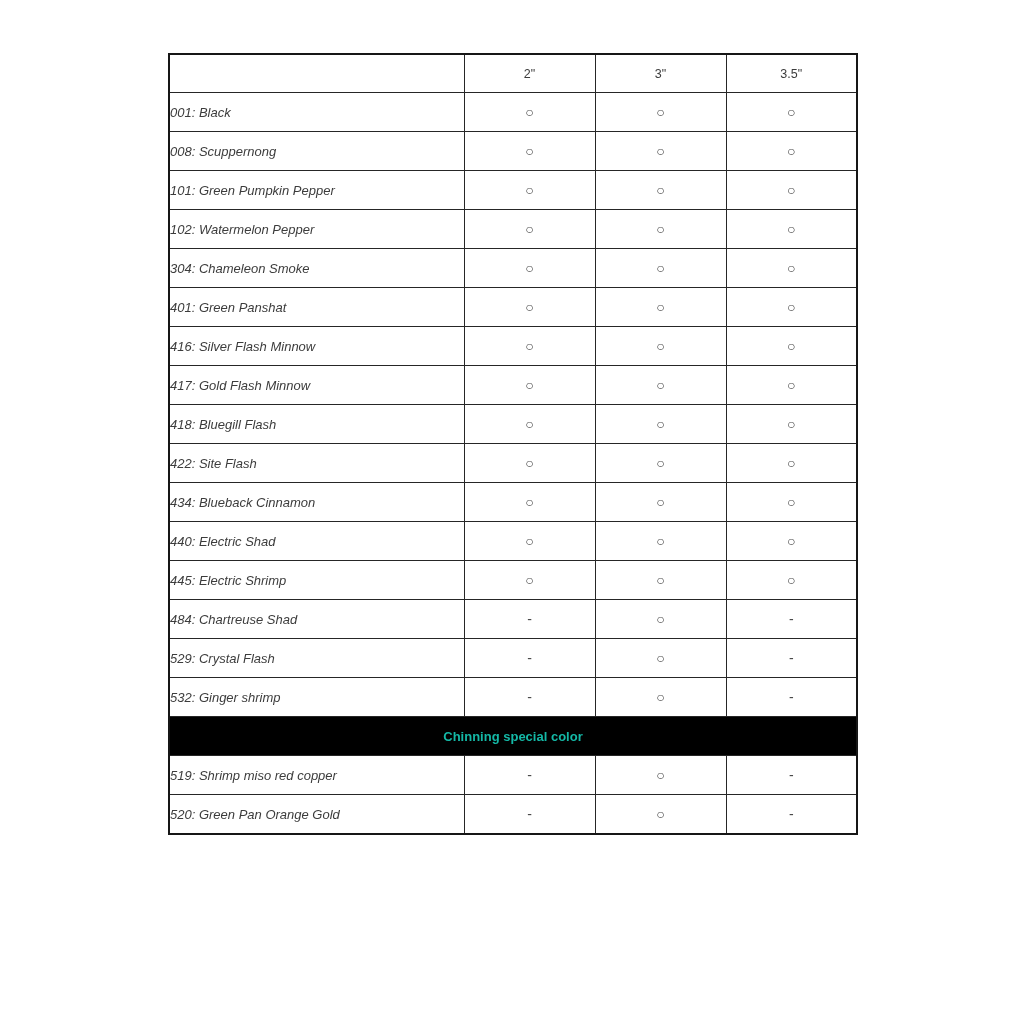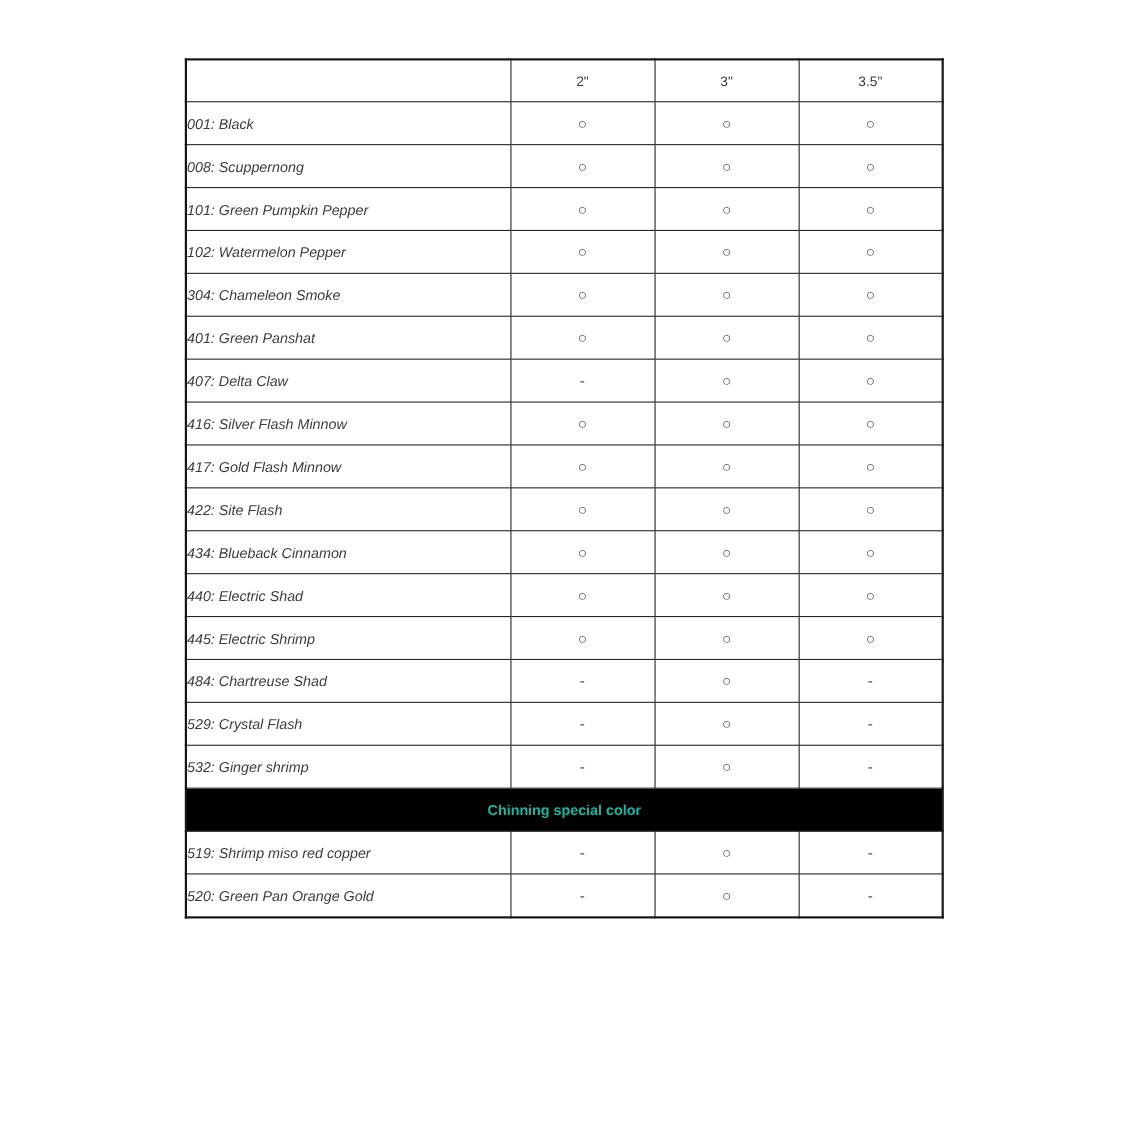--- a/index.html
+++ b/index.html
@@ -99,33 +99,33 @@
           <td class="sym-cell">○</td>
           <td class="sym-cell">○</td>
         </tr>
         <tr>
           <td class="name-cell">401: Green Panshat</td>
           <td class="sym-cell">○</td>
           <td class="sym-cell">○</td>
           <td class="sym-cell">○</td>
         </tr>
         <tr>
-          <td class="name-cell">407: Delta Claw</td>
-          <td class="sym-cell">-</td>
-          <td class="sym-cell">○</td>
-          <td class="sym-cell">○</td>
-        </tr>
-        <tr>
           <td class="name-cell">416: Silver Flash Minnow</td>
           <td class="sym-cell">○</td>
           <td class="sym-cell">○</td>
           <td class="sym-cell">○</td>
         </tr>
         <tr>
           <td class="name-cell">417: Gold Flash Minnow</td>
+          <td class="sym-cell">○</td>
+          <td class="sym-cell">○</td>
+          <td class="sym-cell">○</td>
+        </tr>
+        <tr>
+          <td class="name-cell">418: Bluegill Flash</td>
           <td class="sym-cell">○</td>
           <td class="sym-cell">○</td>
           <td class="sym-cell">○</td>
         </tr>
         <tr>
           <td class="name-cell">422: Site Flash</td>
           <td class="sym-cell">○</td>
           <td class="sym-cell">○</td>
           <td class="sym-cell">○</td>
         </tr>

